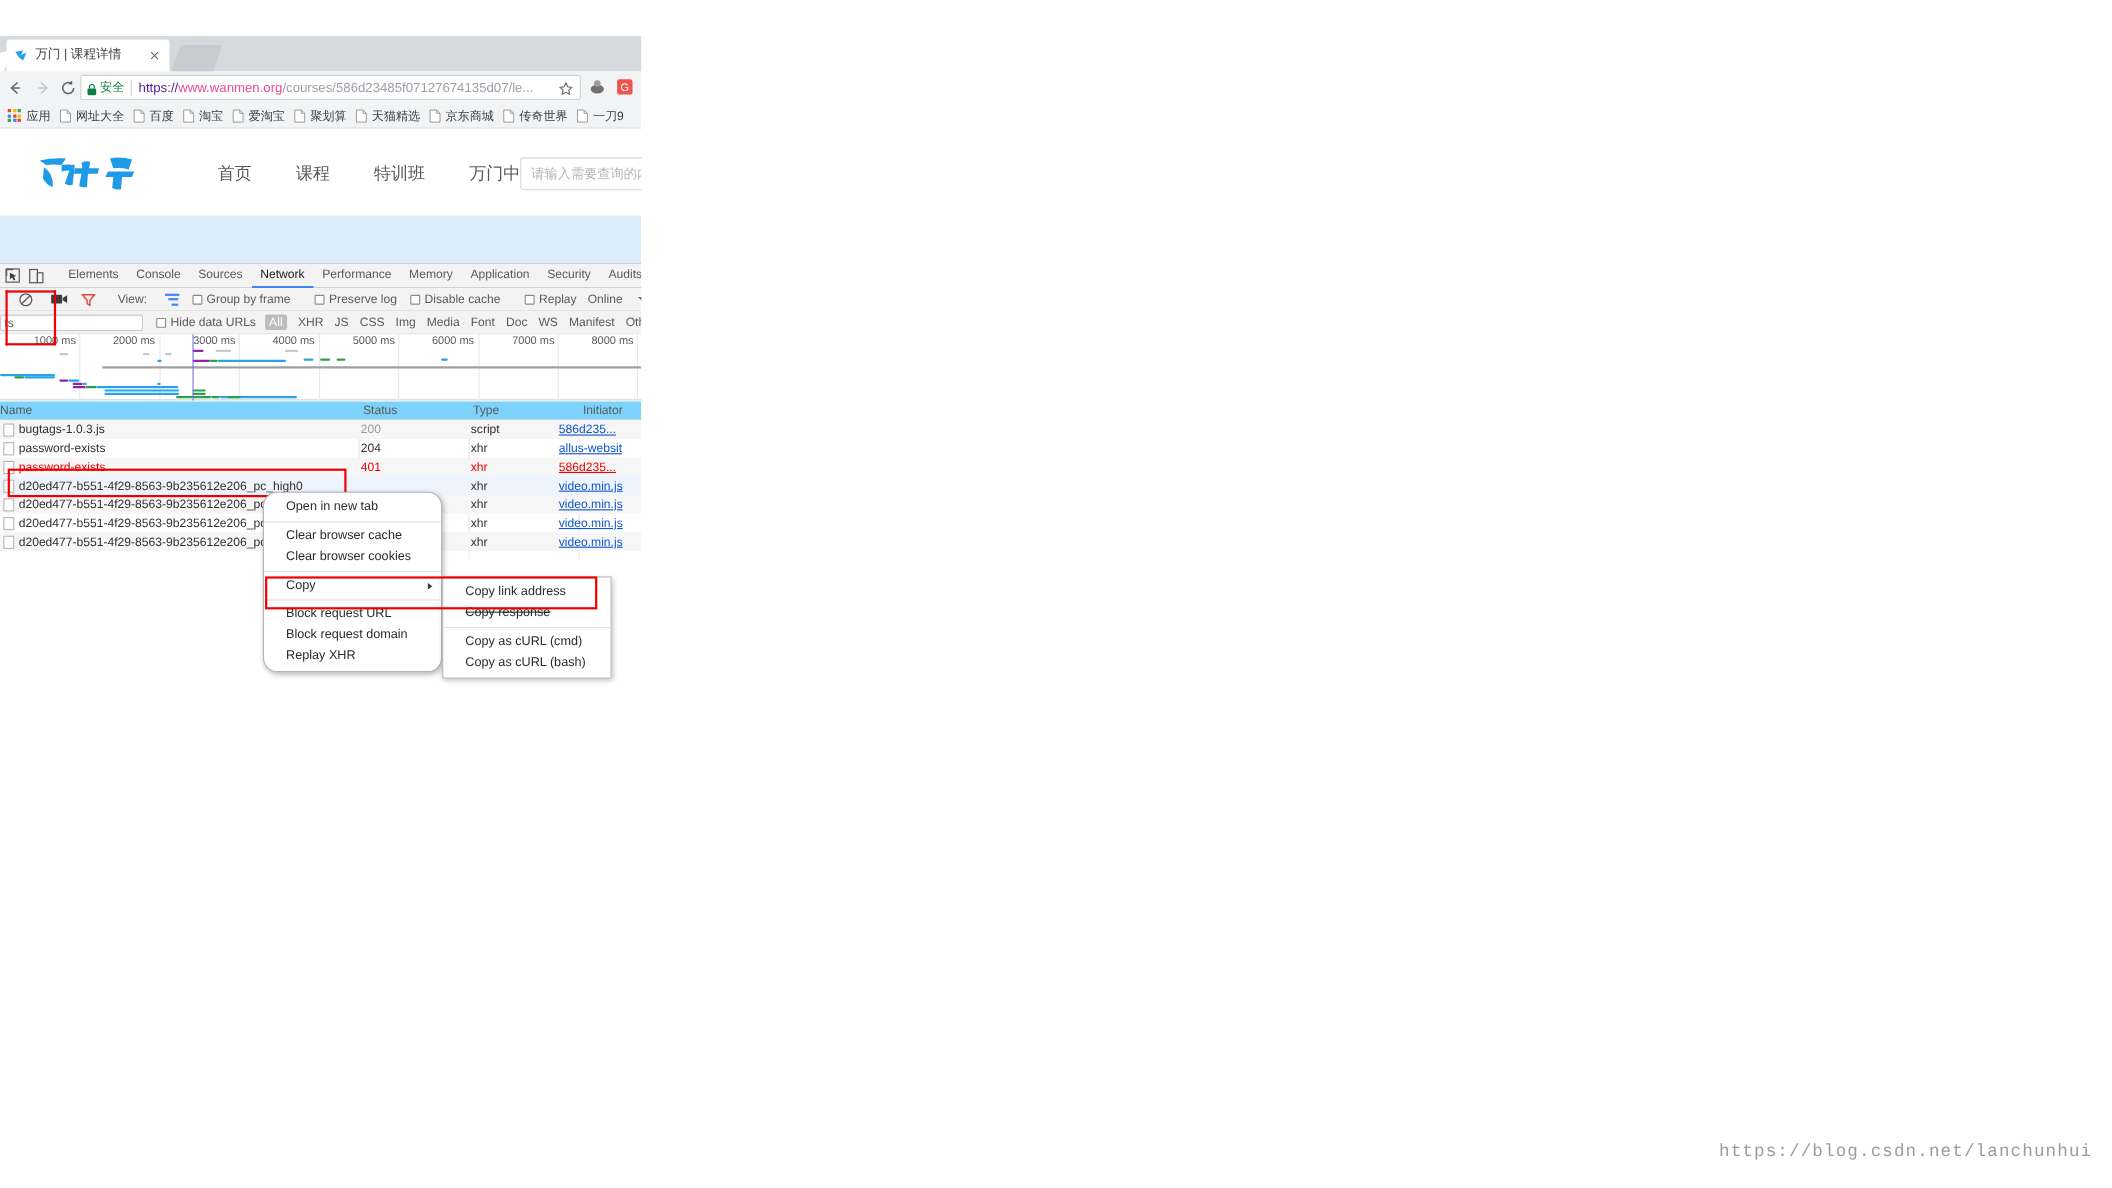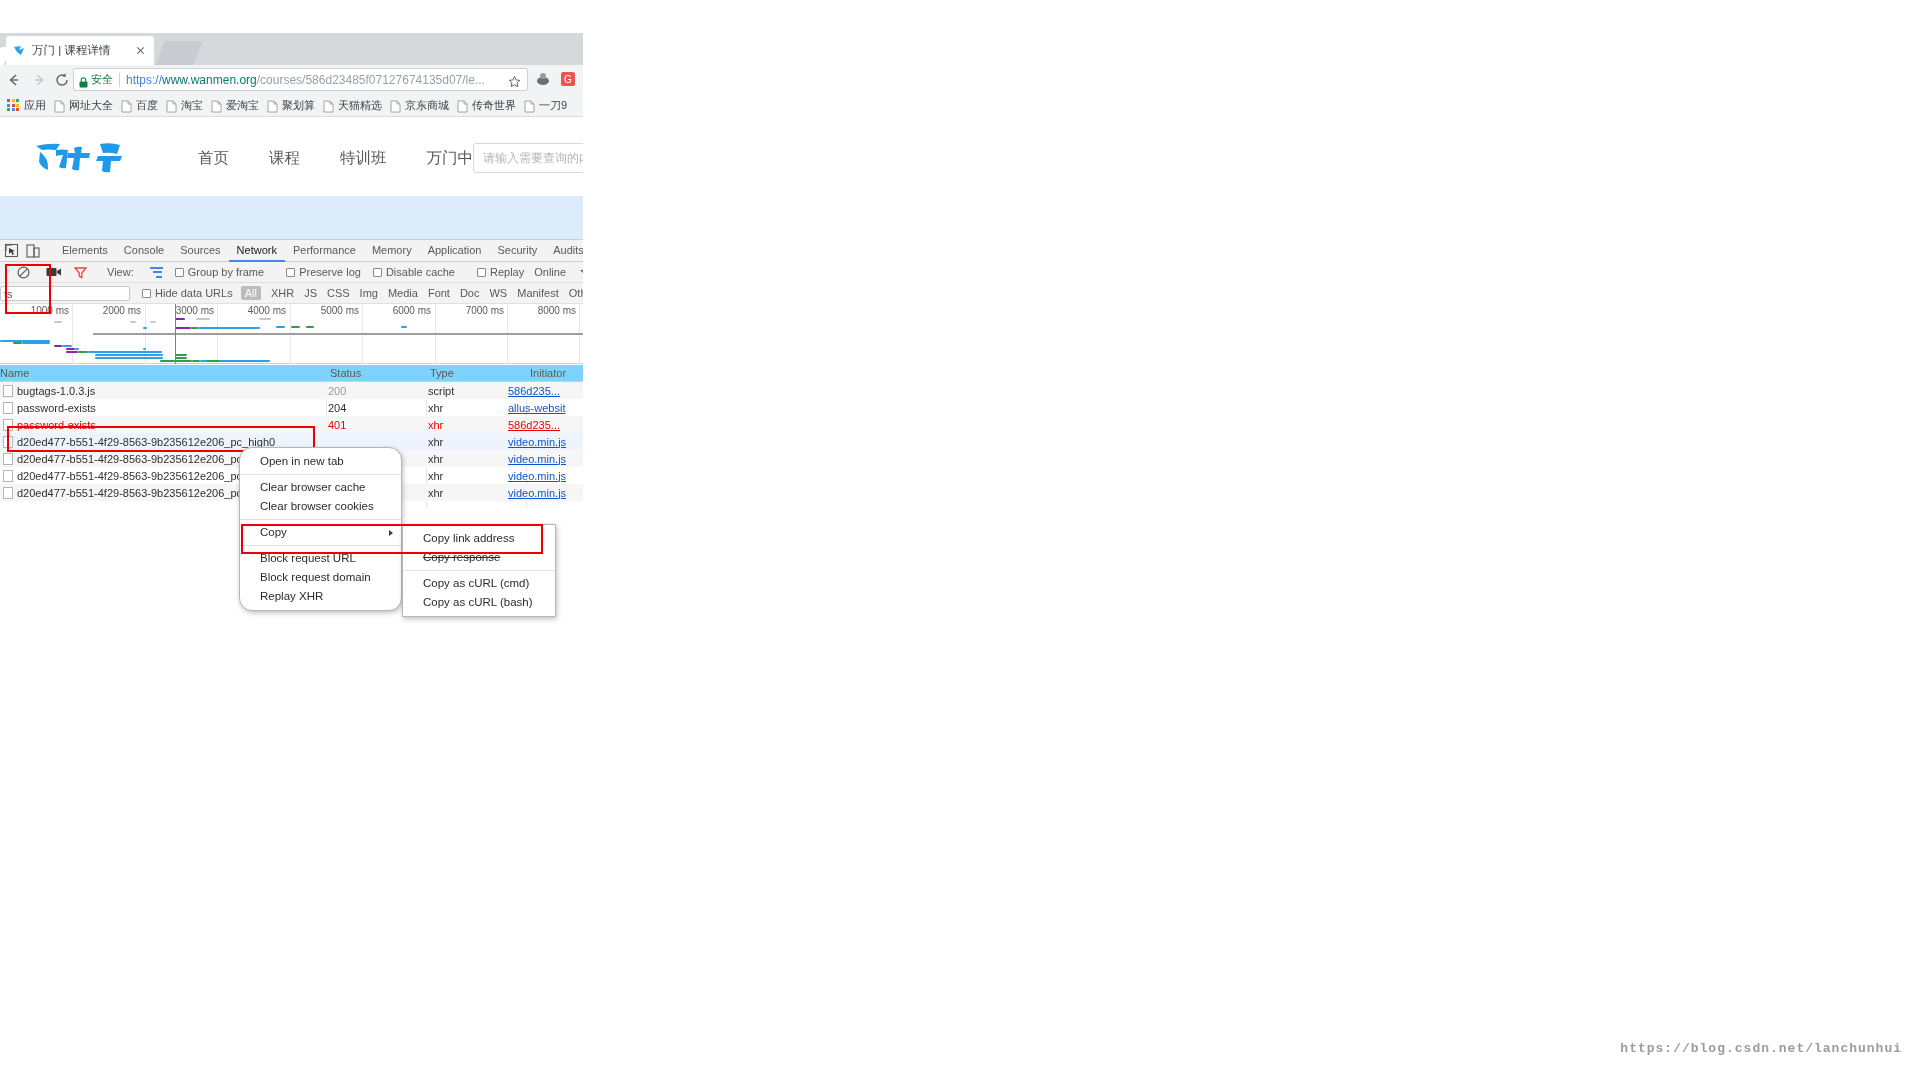--- a/index.html
+++ b/index.html
@@ -52,22 +52,22 @@
   .nav-reload { left:48px; }
   .omnibox {
     position:absolute; left:73px; top:68px; width:455px; height:23px;
     background:#fff; border:1px solid #cfd2d4; border-radius:2px;
     display:flex; align-items:center; padding:0 5px;
   }
   .lock { width:9px; height:11px; margin-right:3px; position:relative; }
   .secure-text { font-size:11px; color:#0b8043; margin-right:6px; white-space:nowrap; }
   .omni-sep { width:1px; height:14px; background:#d0d0d0; margin-right:6px; }
   .url { font-size:12px; white-space:nowrap; overflow:hidden; color:#9aa0a6; }
-  .url .host { color:#0f766e; }
-  .url .scheme { color:#3b82f6; }
+  .url .host { color:#ec4899; }
+  .url .scheme { color:#4c1d95; }
   .omni-star { position:absolute; right:6px; top:5px; width:13px; height:13px; }
   .tb-icon { position:absolute; top:69px; width:20px; height:20px; }
   .tb-ext1 { left:533px; }
   .tb-ext2 { left:558px; }
 
   
   .bookmarks {
     position:absolute; left:0; top:95px; width:583px; height:22px;
     background:#f1f3f4; border-bottom:1px solid #dadce0;
     display:flex; align-items:center; padding-left:3px; overflow:hidden;
@@ -165,21 +165,21 @@
   .ctx-item { height:19px; line-height:19px; padding-left:20px; white-space:nowrap; position:relative; }
   .ctx-item.has-sub::after {
     content:""; position:absolute; right:8px; top:7px;
     border-left:4px solid #3b3b3b; border-top:3.5px solid transparent; border-bottom:3.5px solid transparent;
   }
   .ctx-item.hl { }
   .ctx-sep { height:1px; background:#e0e0e0; margin:3px 0; }
   .ctx-item.struck { text-decoration: line-through; color:#2b2b2b; }
 
   .watermark { position:absolute; right:18px; bottom:24px; font-family:"Liberation Mono", monospace;
-     font-size:13px; color:#9c9c9c; letter-spacing:1px;font-weight:bold; }
+     font-size:16px; color:#9c9c9c; letter-spacing:1px; }
 </style>
 </head>
 <body>
 
 <div id="root">
 
   <div class="browser">
 
     <div class="tabstrip-top"></div>
     <div class="tabstrip"></div>

